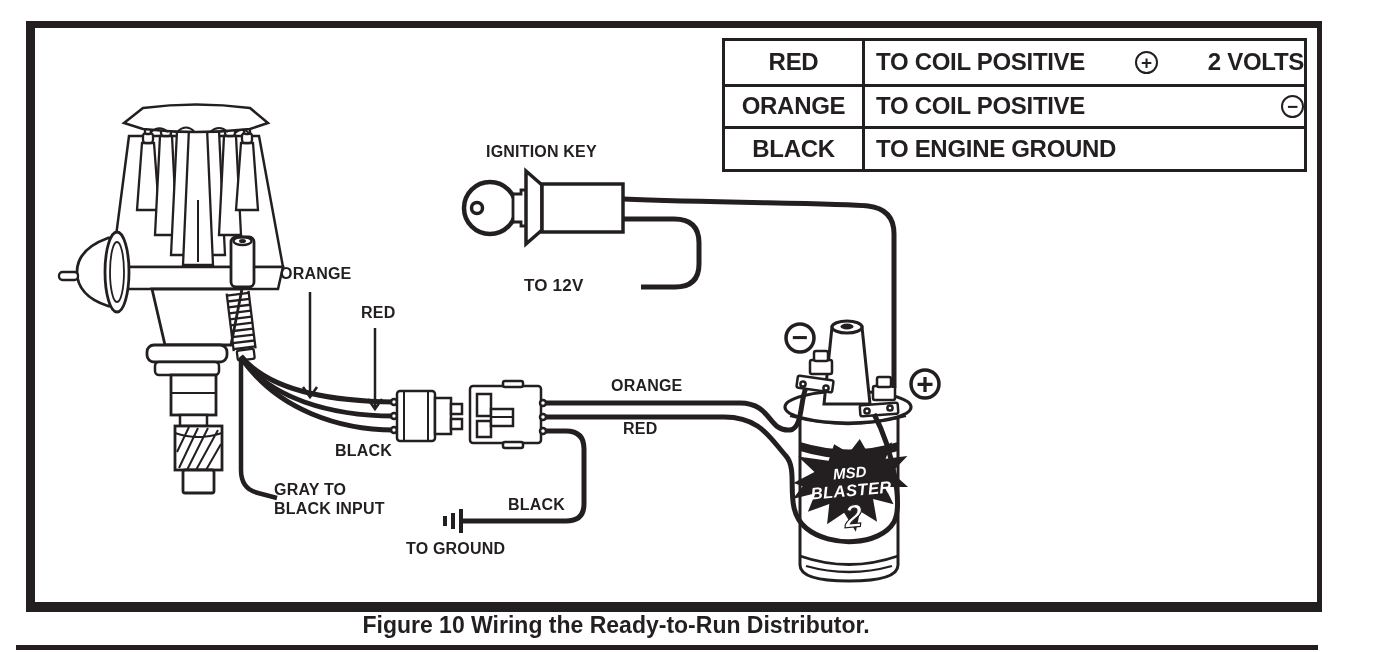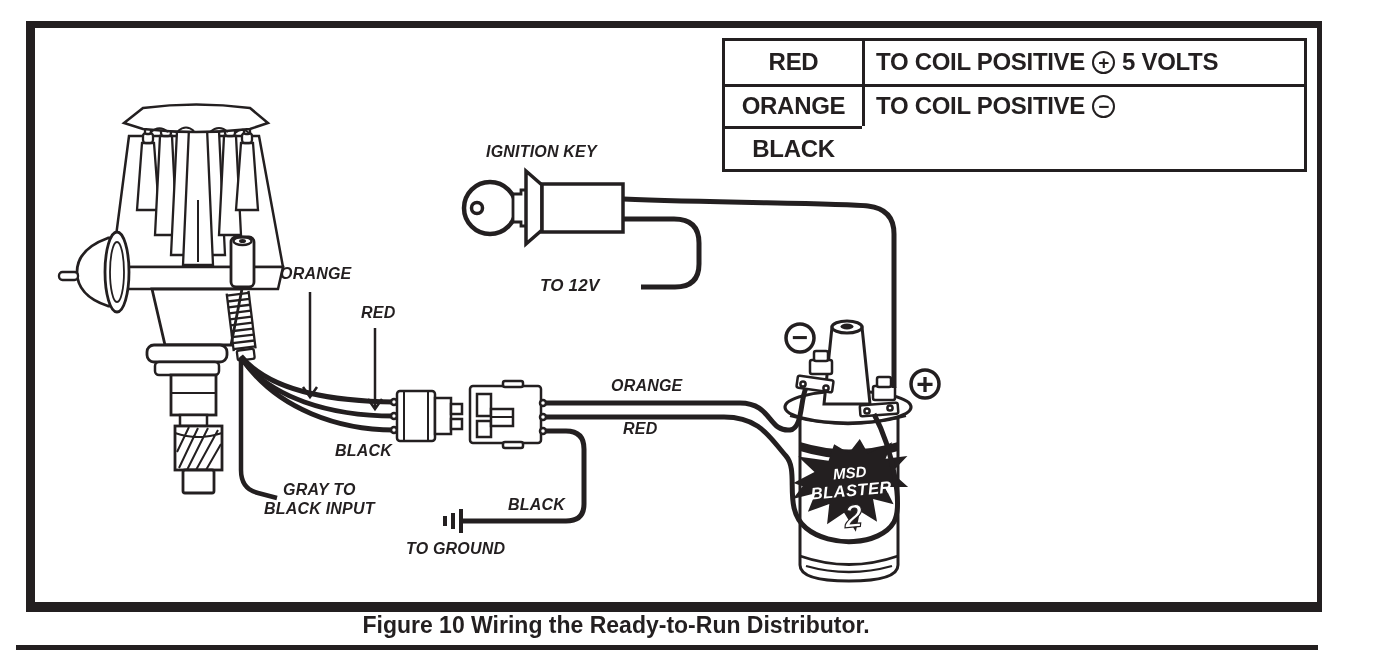--- a/index.html
+++ b/index.html
@@ -2,25 +2,25 @@
 <html style="--ink: #231f20; --bg: #ffffff;"><head>
 <meta charset="utf-8">
 <style>
   :root { --ink:#231f20; --bg:#ffffff; }
   * { margin:0; padding:0; box-sizing:border-box; }
   body { background:#fff; font-family:"Liberation Sans", sans-serif; }
   #stage { position:relative; width:1400px; height:652px; background:var(--bg); overflow:hidden; color:var(--ink); }
   #frame { position:absolute; left:26px; top:21px; width:1296px; height:591px;
            border-style:solid; border-color:var(--ink); border-width:7px 5px 10px 9px; }
   #artwork { position:absolute; left:0; top:0; width:1400px; height:652px; color:var(--ink); }
-  .lbl { position:absolute; font-weight:bold; font-size:16px; letter-spacing:0.2px; color:var(--ink); white-space:pre; line-height:19px;font-style:italic; }
+  .lbl { position:absolute; font-weight:bold; font-size:16px; letter-spacing:0.2px; color:var(--ink); white-space:pre; line-height:19px; }
   #legend { position:absolute; left:722px; top:38px; width:585px; height:134px;
             border:3.5px solid var(--ink); display:grid; grid-template-columns:137px 1fr; grid-template-rows:1fr 1fr 1fr;
             background:#fff; font-weight:bold; font-size:24px; letter-spacing:-0.3px; }
-  .cell { display:flex; align-items:center; }
+  .cell { display:flex; align-items:center;justify-content:space-between; }
   .wire-cell { justify-content:center; }
   .desc-cell { border-left:3px solid var(--ink); padding-left:11px; gap:7px; }
   .row2 { border-top:3px solid var(--ink); }
   .circ { display:inline-flex; width:23px; height:23px; border:2.5px solid var(--ink); border-radius:50%;
           align-items:center; justify-content:center; font-size:19px; font-weight:800; line-height:1; flex:0 0 auto; }
   #caption { position:absolute; left:0; top:612px; width:1232px; text-align:center;
              font-weight:bold; font-size:23px; color:var(--ink); }
   #bottom-rule { position:absolute; left:16px; top:645px; width:1302px; height:4.5px; background:var(--ink); }
   svg .ln { stroke:currentColor; fill:none; }
   svg .fw { fill:#fff; stroke:currentColor; }
@@ -207,38 +207,41 @@
     </g>
   </svg>
 
   <div id="legend">
     <div class="cell wire-cell">RED</div>
     <div class="cell desc-cell">
       <span>TO COIL POSITIVE</span>
       <span class="circ">
           <span>+</span>
         </span>
-      <span>5 VOLTS</span>
+      <span>2 VOLTS</span>
     </div>
     <div class="cell wire-cell row2">ORANGE</div>
     <div class="cell desc-cell row2">
       <span>TO COIL POSITIVE</span>
       <span class="circ">
           <span>−</span>
         </span>
     </div>
     <div class="cell wire-cell row2">BLACK</div>
+    <div class="cell desc-cell row2">
+      <span>TO ENGINE GROUND</span>
+    </div>
   </div>
 
   <div class="lbl" style="left:486px; top:142px;">IGNITION KEY</div>
-  <div class="lbl" style="left:540px; top:276px; font-size:17px;">TO 12V</div>
+  <div class="lbl" style="left:524px; top:276px; font-size:17px;">TO 12V</div>
   <div class="lbl" style="left:280px; top:264px;">ORANGE</div>
   <div class="lbl" style="left:361px; top:303px;">RED</div>
   <div class="lbl" style="left:335px; top:441px;">BLACK</div>
-  <div class="lbl" style="left:264px; top:480px;text-align:center;"><span>GRAY TO</span><br><span>BLACK INPUT</span></div>
+  <div class="lbl" style="left:274px; top:480px;"><span>GRAY TO</span><br><span>BLACK INPUT</span></div>
   <div class="lbl" style="left:611px; top:376px;">ORANGE</div>
   <div class="lbl" style="left:623px; top:419px;">RED</div>
   <div class="lbl" style="left:508px; top:495px;">BLACK</div>
   <div class="lbl" style="left:406px; top:539px;">TO GROUND</div>
 
   <div id="caption">Figure 10 Wiring the Ready-to-Run Distributor.</div>
   <div id="bottom-rule"></div>
 </div>
 
 </body></html>

